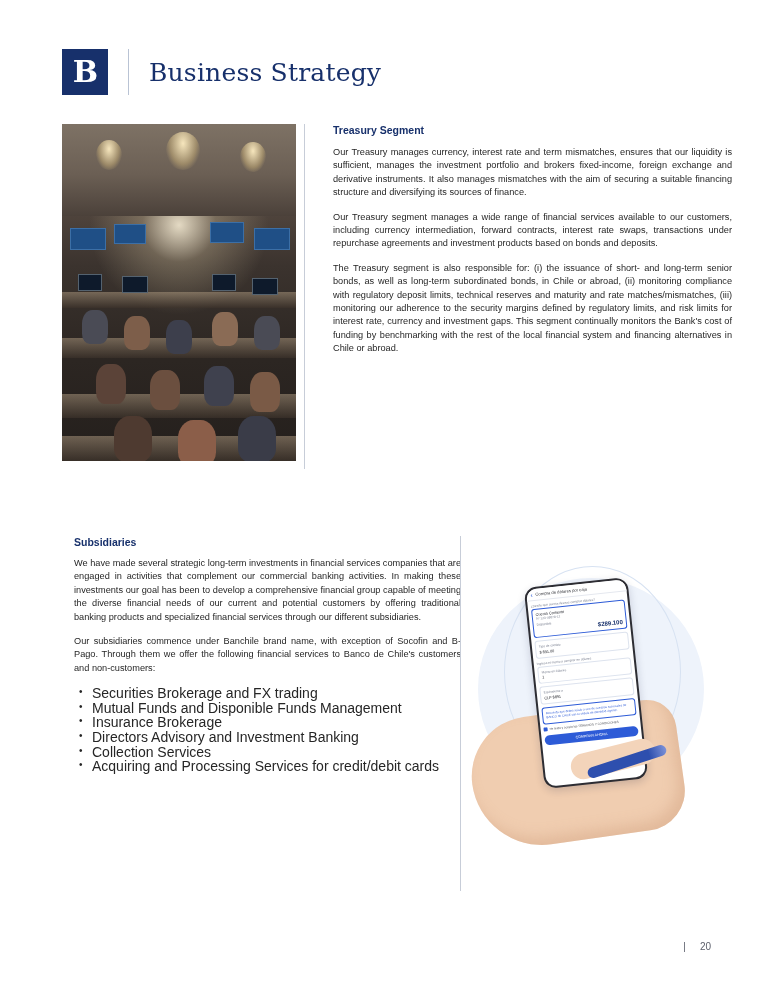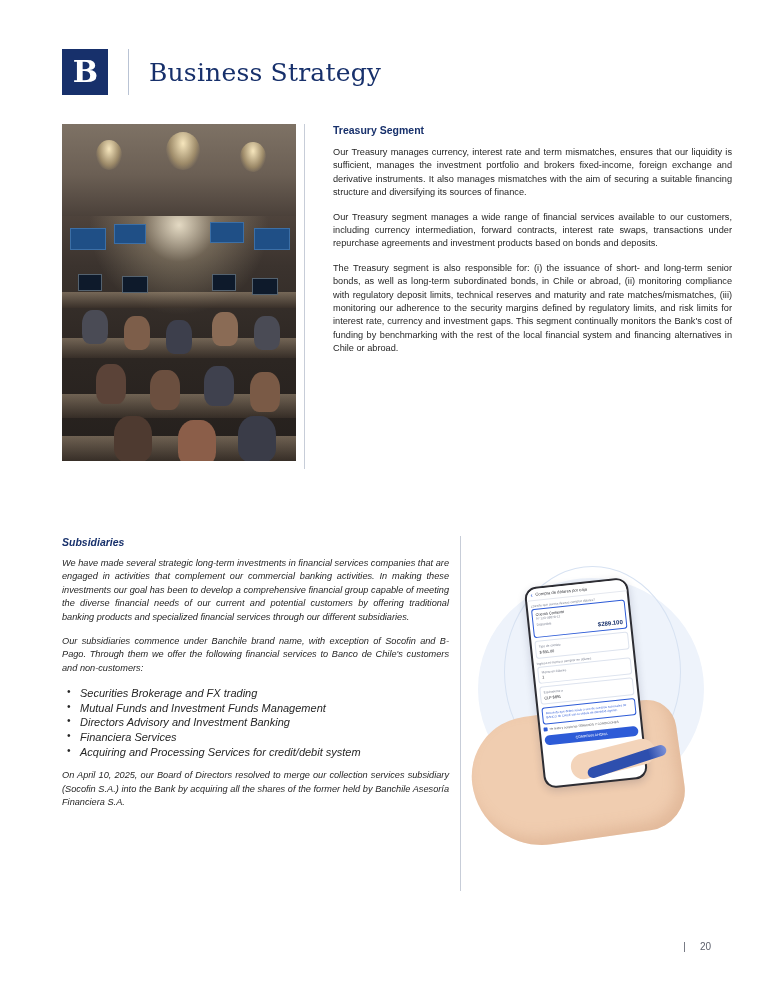--- a/index.html
+++ b/index.html
@@ -143,34 +143,33 @@
     font-size: 9.2px;
     line-height: 13.4px;
     text-align: justify;
     color: #262626;
   }
   p.body:last-child { margin-bottom: 0; }
 
   
   .bottom-left {
     position: absolute;
-    left: 62px;
+    left: 74px;
     top: 536px;
     width: 387px;
-    font-style: italic;
   }
   .bottom-left h2.section-title { margin-bottom: 9px; }
   ul.bullets {
     margin: 2px 0 10px 0;
     padding-left: 18px;
     list-style: none;
   }
   ul.bullets li {
     position: relative;
-    font-size: 11px;
+    font-size: 14px;
     line-height: 14.6px;
     color: #262626;
   }
   ul.bullets li::before {
     content: "\2022";
     position: absolute;
     left: -13px;
     top: -1px;
     font-size: 10px;
     color: #262626;
@@ -390,26 +389,26 @@
     <p class="body">Our Treasury segment manages a wide range of financial services available to our customers, including currency intermediation, forward contracts, interest rate swaps, transactions under repurchase agreements and investment products based on bonds and deposits.</p>
     <p class="body">The Treasury segment is also responsible for: (i) the issuance of short- and long-term senior bonds, as well as long-term subordinated bonds, in Chile or abroad, (ii) monitoring compliance with regulatory deposit limits, technical reserves and maturity and rate matches/mismatches, (iii) monitoring our adherence to the security margins defined by regulatory limits, and risk limits for interest rate, currency and investment gaps. This segment continually monitors the Bank's cost of funding by benchmarking with the rest of the local financial system and financing alternatives in Chile or abroad.</p>
   </div>
 
   <div class="bottom-left">
     <h2 class="section-title">Subsidiaries</h2>
     <p class="body">We have made several strategic long-term investments in financial services companies that are engaged in activities that complement our commercial banking activities. In making these investments our goal has been to develop a comprehensive financial group capable of meeting the diverse financial needs of our current and potential customers by offering traditional banking products and specialized financial services through our different subsidiaries.</p>
     <p class="body">Our subsidiaries commence under Banchile brand name, with exception of Socofin and B-Pago. Through them we offer the following financial services to Banco de Chile's customers and non-customers:</p>
     <ul class="bullets">
       <li>Securities Brokerage and FX trading</li>
-      <li>Mutual Funds and Investment Funds Management</li>
+      <li>Mutual Funds and Disponible Funds Management</li>
+      <li>Insurance Brokerage</li>
       <li>Directors Advisory and Investment Banking</li>
-      <li>Financiera Services</li>
-      <li>Acquiring and Processing Services for credit/debit system</li>
+      <li>Collection Services</li>
+      <li>Acquiring and Processing Services for credit/debit cards</li>
     </ul>
-    <p class="body">On April 10, 2025, our Board of Directors resolved to merge our collection services subsidiary (Socofin S.A.) into the Bank by acquiring all the shares of the former held by Banchile Asesoría Financiera S.A.</p>
   </div>
 
   <div class="vdivider2"></div>
 
   <div class="illus">
     <div class="blob"></div>
     <div class="blob2"></div>
     <div class="hand"></div>
 
     <div class="phone">

